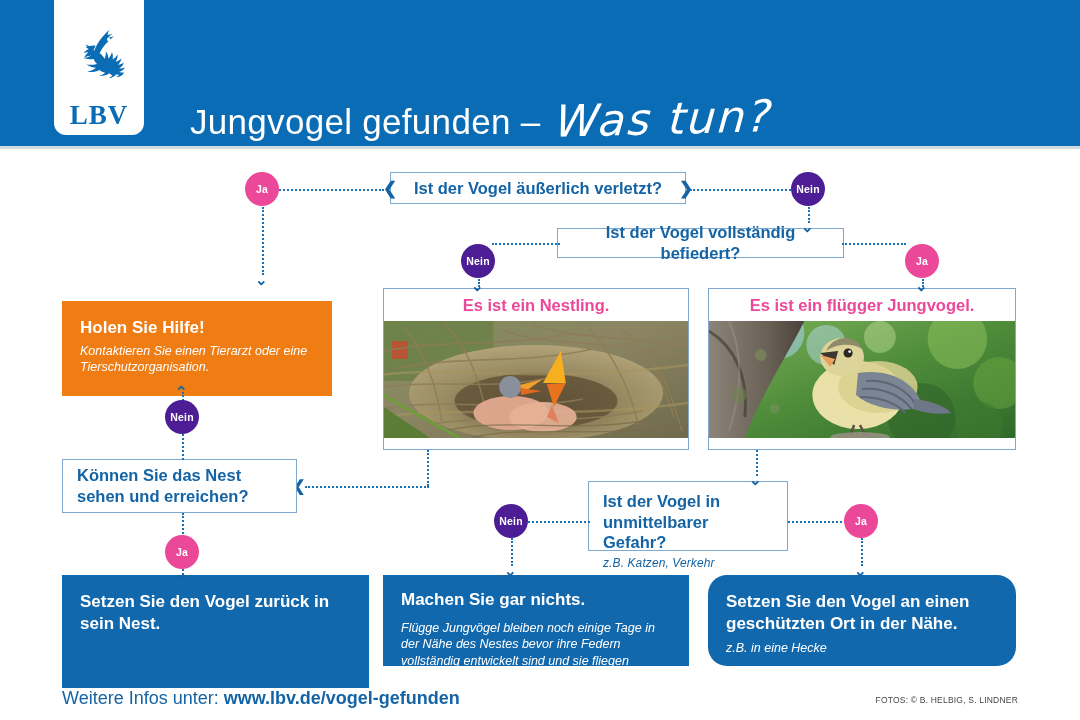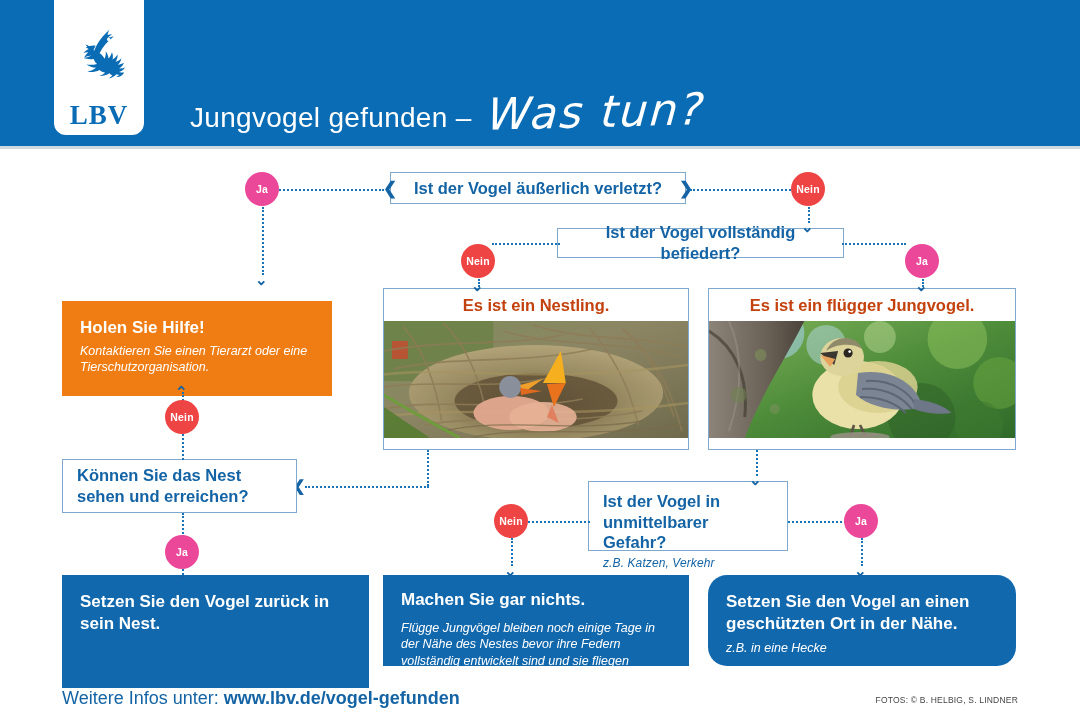--- a/index.html
+++ b/index.html
@@ -29,21 +29,21 @@
   .logo-bird{width:62px;height:62px;margin-bottom:2px;}
   .logo-text{
     font-family:"Liberation Serif", serif;
     font-size:27px;font-weight:700;color:#0a6cb4;letter-spacing:1px;line-height:1;
   }
   .title-wrap{
     position:absolute;left:190px;top:58px;height:70px;
     display:flex;align-items:baseline;white-space:nowrap;
   }
   .title-main{
-    font-size:28px;color:#ffffff;font-weight:400;letter-spacing:0.3px;
+    font-size:35px;color:#ffffff;font-weight:400;letter-spacing:0.3px;
     font-family:"Liberation Sans", sans-serif;
     margin-top:44px;
   }
   .title-hand{
     font-size:44px;color:#ffffff;font-weight:400;margin-left:16px;
     font-family:"DejaVu Sans", sans-serif;
     font-style:italic;
     transform:skewX(-6deg) rotate(-1.5deg);
     letter-spacing:2px;
   }
@@ -77,33 +77,33 @@
   .rbox .rtitle{font-size:17px;font-weight:700;line-height:1.28;}
   .rbox .rsub{
     font-size:12.5px;font-style:italic;font-weight:400;line-height:1.33;margin-top:14px;
   }
   .rbox.orange .rsub{margin-top:4px;}
 
   
   .ibox{border:1.4px solid #7fa8cf;background:#ffffff;box-sizing:border-box;}
   .ibox .cap{
     height:32px;display:flex;align-items:center;justify-content:center;
-    color:#c2410c;font-size:16.5px;font-weight:700;
+    color:#ec4899;font-size:16.5px;font-weight:700;
   }
   .ibox .photo{width:100%;height:117px;display:block;position:relative;overflow:hidden;}
 
   
   .pill{
     position:absolute;border-radius:50%;
     display:flex;align-items:center;justify-content:center;
     color:#ffffff;font-size:10.5px;font-weight:600;letter-spacing:.2px;
     width:34px;height:34px;z-index:5;
   }
   .pill.ja{background:#ec4899;}
-  .pill.nein{background:#ef4444;text-align:right;}
+  .pill.nein{background:#4c1d95;text-align:right;}
 
   
   .dot-h{position:absolute;height:0;border-top:2.2px dotted #1a73b7;z-index:1;}
   .dot-v{position:absolute;width:0;border-left:2.2px dotted #1a73b7;z-index:1;}
   .arrow{position:absolute;z-index:4;color:#1464a5;font-size:15px;line-height:1;font-weight:700;}
 
   
   .footer-left{
     position:absolute;left:62px;top:688px;font-size:18px;color:#1464a5;white-space:nowrap;
   }

